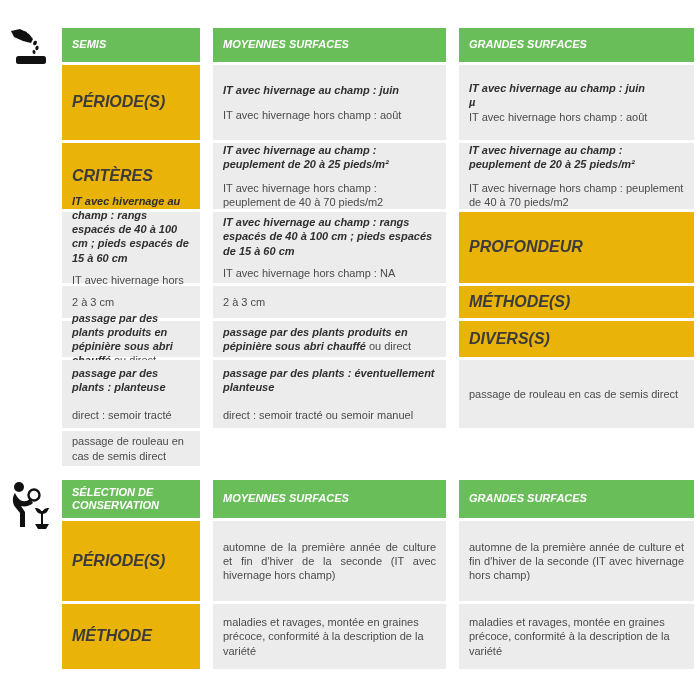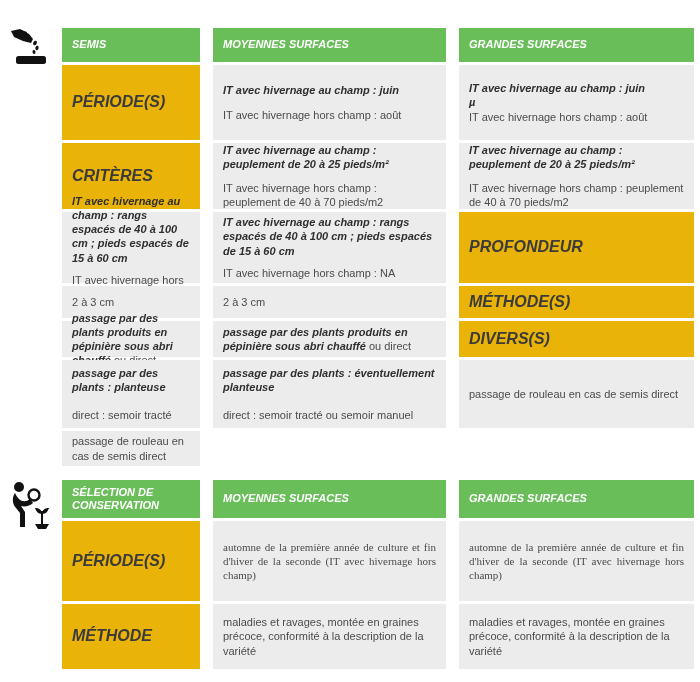--- a/index.html
+++ b/index.html
@@ -26,21 +26,21 @@
   }
   .label-cell{
     background:#eab308;display:flex;align-items:center;padding:16px 10px;
     font-weight:bold;font-style:italic;color:#3b3b3b;font-size:16px;
   }
   .b{font-weight:bold;font-style:italic;color:#2f2f2f;margin:0;}
   .r{color:#4b4b4b;margin:0;}
   .sp{margin-top:10px;}
   .sp2{margin-top:8px;}
   .sp3{margin-top:14px;}
-  .justify{text-align:justify;font-family:Liberation Serif, serif;}
+  .justify{text-align:justify;}
   p{margin:0;}
 </style>
 </head>
 <body>
 
 <div class="page">
 
   <div class="section">
     <div class="icon-col">
       <svg width="46" height="38" viewBox="0 0 46 38">

